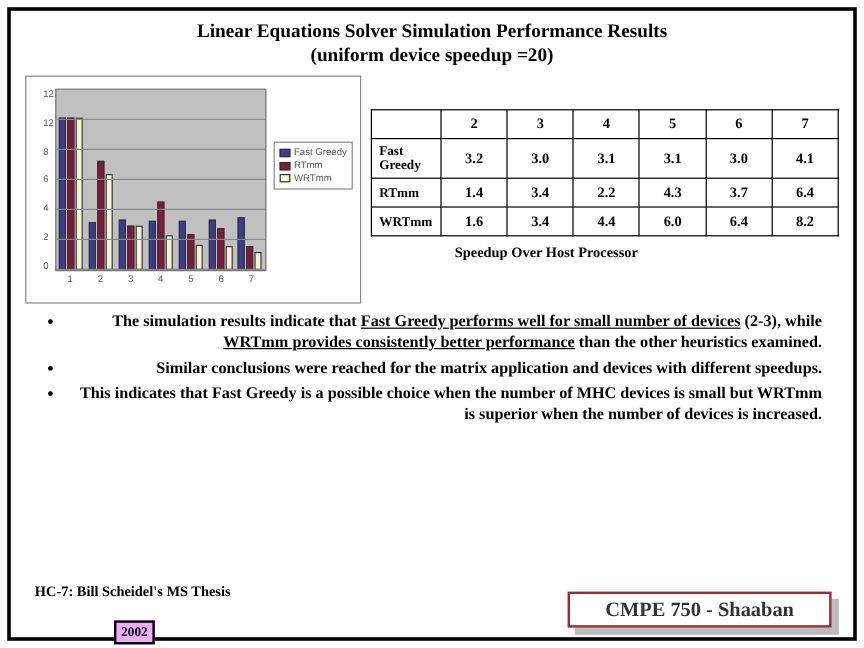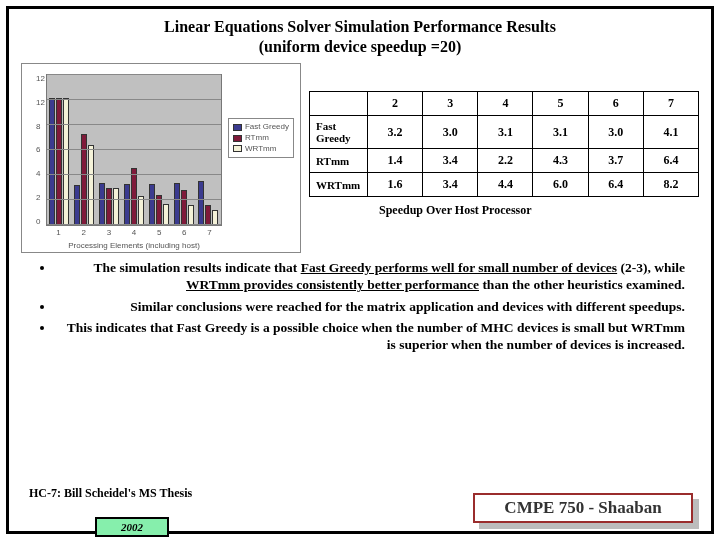--- a/index.html
+++ b/index.html
@@ -117,23 +117,22 @@
   .foot-left {
     position: absolute;
     left: 20px; bottom: 30px;
     font-size: 12px; font-weight: bold;
   }
   .yearbox {
     position: absolute;
     left: 86px; bottom: -6px;
     border: 2px solid #000;
     font-size: 11px; font-weight: bold;
-    padding: 2px 24px;
-    background: #86efac;
-    font-style: italic;
+    padding: 2px 4px;
+    background: #f0abfc;
   }
   .lec {
     position: absolute;
     left: 50%; bottom: 4px; transform: translateX(-50%);
     font-size: 10px;
   }
   .course-shadow {
     position: absolute;
     right: 12px; bottom: 2px;
     width: 220px; height: 30px;
@@ -218,21 +217,20 @@
         </div>
       <div class="xticks" id="xticks">
           <span>1</span>
           <span>2</span>
           <span>3</span>
           <span>4</span>
           <span>5</span>
           <span>6</span>
           <span>7</span>
         </div>
-      <div class="xlabel">Processing Elements (including host)</div>
       <div class="legend" id="legend">
           <div class="legend-row">
             <span class="swatch" style="background: rgb(59, 59, 143);"></span>
             <span>Fast Greedy</span>
           </div>
           <div class="legend-row">
             <span class="swatch" style="background: rgb(127, 26, 58);"></span>
             <span>RTmm</span>
           </div>
           <div class="legend-row">

